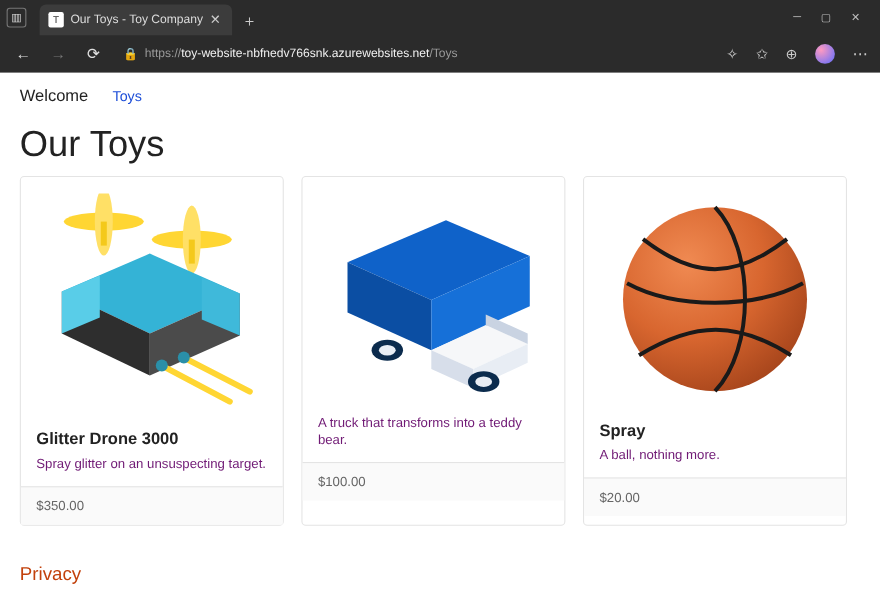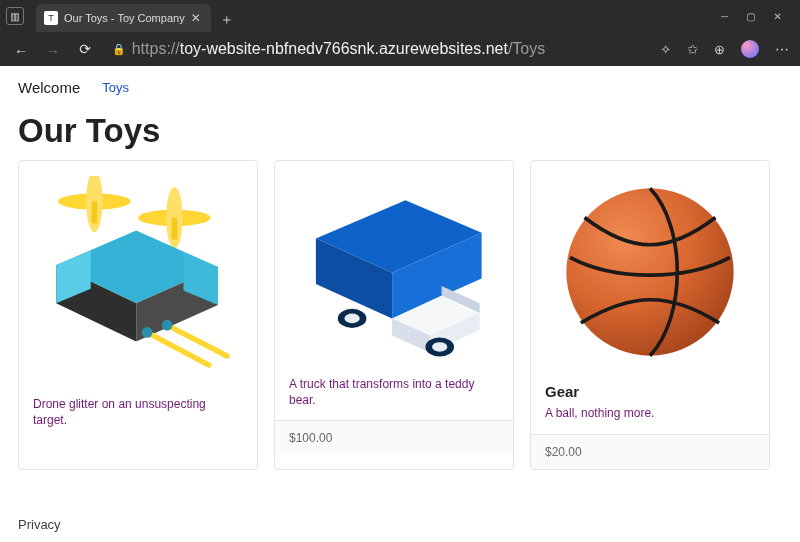--- a/index.html
+++ b/index.html
@@ -12,42 +12,42 @@
   .tab .favicon { width:14px; height:14px; background:#fff; border-radius:2px; display:flex; align-items:center; justify-content:center; font-size:9px; color:#333;}
   .tab .tab-close { margin-left:auto; font-size:12px; color:#ccc; }
   .new-tab { width:24px; height:24px; display:flex; align-items:center; justify-content:center; color:#ccc; font-size:14px; border-radius:4px; }
   .win-controls { display:flex; gap:18px; padding:0 12px; font-size:10px; color:#bfbfbf;}
   .tl-icon { width:18px; height:18px; border:1px solid #777; border-radius:3px; display:flex; align-items:center; justify-content:center; font-size:10px; margin-right:6px;}
   .toolbar { height:34px; display:flex; align-items:center; gap:10px; padding:0 10px; }
   .nav-btn { width:22px; height:22px; display:flex; align-items:center; justify-content:center; color:#e0e0e0; font-size:14px;}
   .nav-btn.dim { color:#777; }
   .url-pill { flex:0 0 auto; margin-left:6px; display:flex; align-items:center; gap:6px; }
   .url-lock { font-size:11px; color:#ccc; }
-  .url-text { font-size:16px; }
+  .url-text { font-size:11px; }
   .url-text .grey { color:#9a9a9a; }
   .url-text .lit { color:#f0f0f0; }
   .rt { margin-left:auto; display:flex; align-items:center; gap:16px; }
   .rt .ic { font-size:13px; color:#ccc; }
   .avatar { width:18px; height:18px; border-radius:50%; background:radial-gradient(circle at 30% 30%, #ff9ac1, #5b6bff);}
   .dots { font-size:14px; color:#ccc; letter-spacing:1px;}
 
   
   .page { padding:0 18px; height:476px; position:relative; }
   .topnav { display:flex; align-items:center; height:42px; gap:22px; }
   .topnav a.brand { color:#222; text-decoration:none; font-size:15px; }
   .topnav a.link { color:#1d4ed8; text-decoration:none; font-size:13px; }
-  h1.page-title { font-size:33px; font-weight:700; color:#222; margin:4px 0 10px 0; }
+  h1.page-title { font-size:33px; font-weight:400; color:#222; margin:4px 0 10px 0; }
   .cards { display:flex; gap:16px; }
   .card { width:240px; border:1px solid #e4e4e4; border-radius:4px; background:#fff; display:flex; flex-direction:column; }
   .img-wrap { height:210px; display:flex; align-items:center; justify-content:center; padding:8px;}
   .img-wrap svg { width:210px; height:200px; }
   .card h3 { font-size:15px; font-weight:600; padding:0 14px; color:#222; }
   .card p.desc { font-size:12px; color:#701a75; padding:6px 14px 12px 14px; line-height:1.3; }
   .price { border-top:1px solid #e4e4e4; background:#fafafa; padding:10px 14px; font-size:12px; color:#666; }
-  .footer-link { position:absolute; bottom:10px; left:18px; font-size:13px; color:#404040; text-decoration:none; }
+  .footer-link { position:absolute; bottom:10px; left:18px; font-size:17px; color:#c2410c; text-decoration:none; }
 
   
   .card:nth-child(1) .img-wrap { height:230px; }
   .card:nth-child(3) .img-wrap { height:222px; }
 </style>
 </head>
 <body>
 
 <div class="chrome">
   <div class="titlebar">
@@ -118,21 +118,23 @@
 
           <polygon points="20,98 58,82 58,124 20,140" fill="#59cde8"></polygon>
           <polygon points="198,100 160,84 160,126 198,142" fill="#3fb9da"></polygon>
 
           <path d="M120 172 L188 208" stroke="#ffd633" stroke-width="6" stroke-linecap="round"></path>
           <path d="M142 164 L208 198" stroke="#ffd633" stroke-width="6" stroke-linecap="round"></path>
           <circle cx="120" cy="172" r="6" fill="#2a8fa8"></circle>
           <circle cx="142" cy="164" r="6" fill="#2a8fa8"></circle>
         </svg>
       </div>
-      <p class="desc">Drone glitter on an unsuspecting target.</p>
+      <h3>Glitter Drone 3000</h3>
+      <p class="desc">Spray glitter on an unsuspecting target.</p>
+      <div class="price">$350.00</div>
     </div>
 
     <div class="card">
       <div class="img-wrap">
         <svg viewBox="0 0 220 210">
 
           <polygon points="28,76 122,36 202,70 108,112" fill="#0f62c9"></polygon>
           <polygon points="28,76 108,112 108,160 28,124" fill="#0b4ea3"></polygon>
           <polygon points="202,70 108,112 108,160 202,118" fill="#1670d8"></polygon>
 
@@ -161,21 +163,21 @@
               <stop offset="100%" stop-color="#a8461c"></stop>
             </radialGradient>
           </defs>
           <circle cx="110" cy="110" r="92" fill="url(#bg)"></circle>
           <path d="M110 18 C 150 60 150 160 110 202" stroke="#1a1a1a" stroke-width="4" fill="none"></path>
           <path d="M22 94 C 70 120 150 120 198 94" stroke="#1a1a1a" stroke-width="4" fill="none"></path>
           <path d="M38 50 C 90 90 130 90 182 50" stroke="#1a1a1a" stroke-width="4" fill="none"></path>
           <path d="M34 166 C 90 132 132 132 186 166" stroke="#1a1a1a" stroke-width="4" fill="none"></path>
         </svg>
       </div>
-      <h3>Gear</h3>
+      <h3>Spray</h3>
       <p class="desc">A ball, nothing more.</p>
       <div class="price">$20.00</div>
     </div>
 
   </div>
 
   <a class="footer-link">Privacy</a>
 </div>
 
 </body></html>

